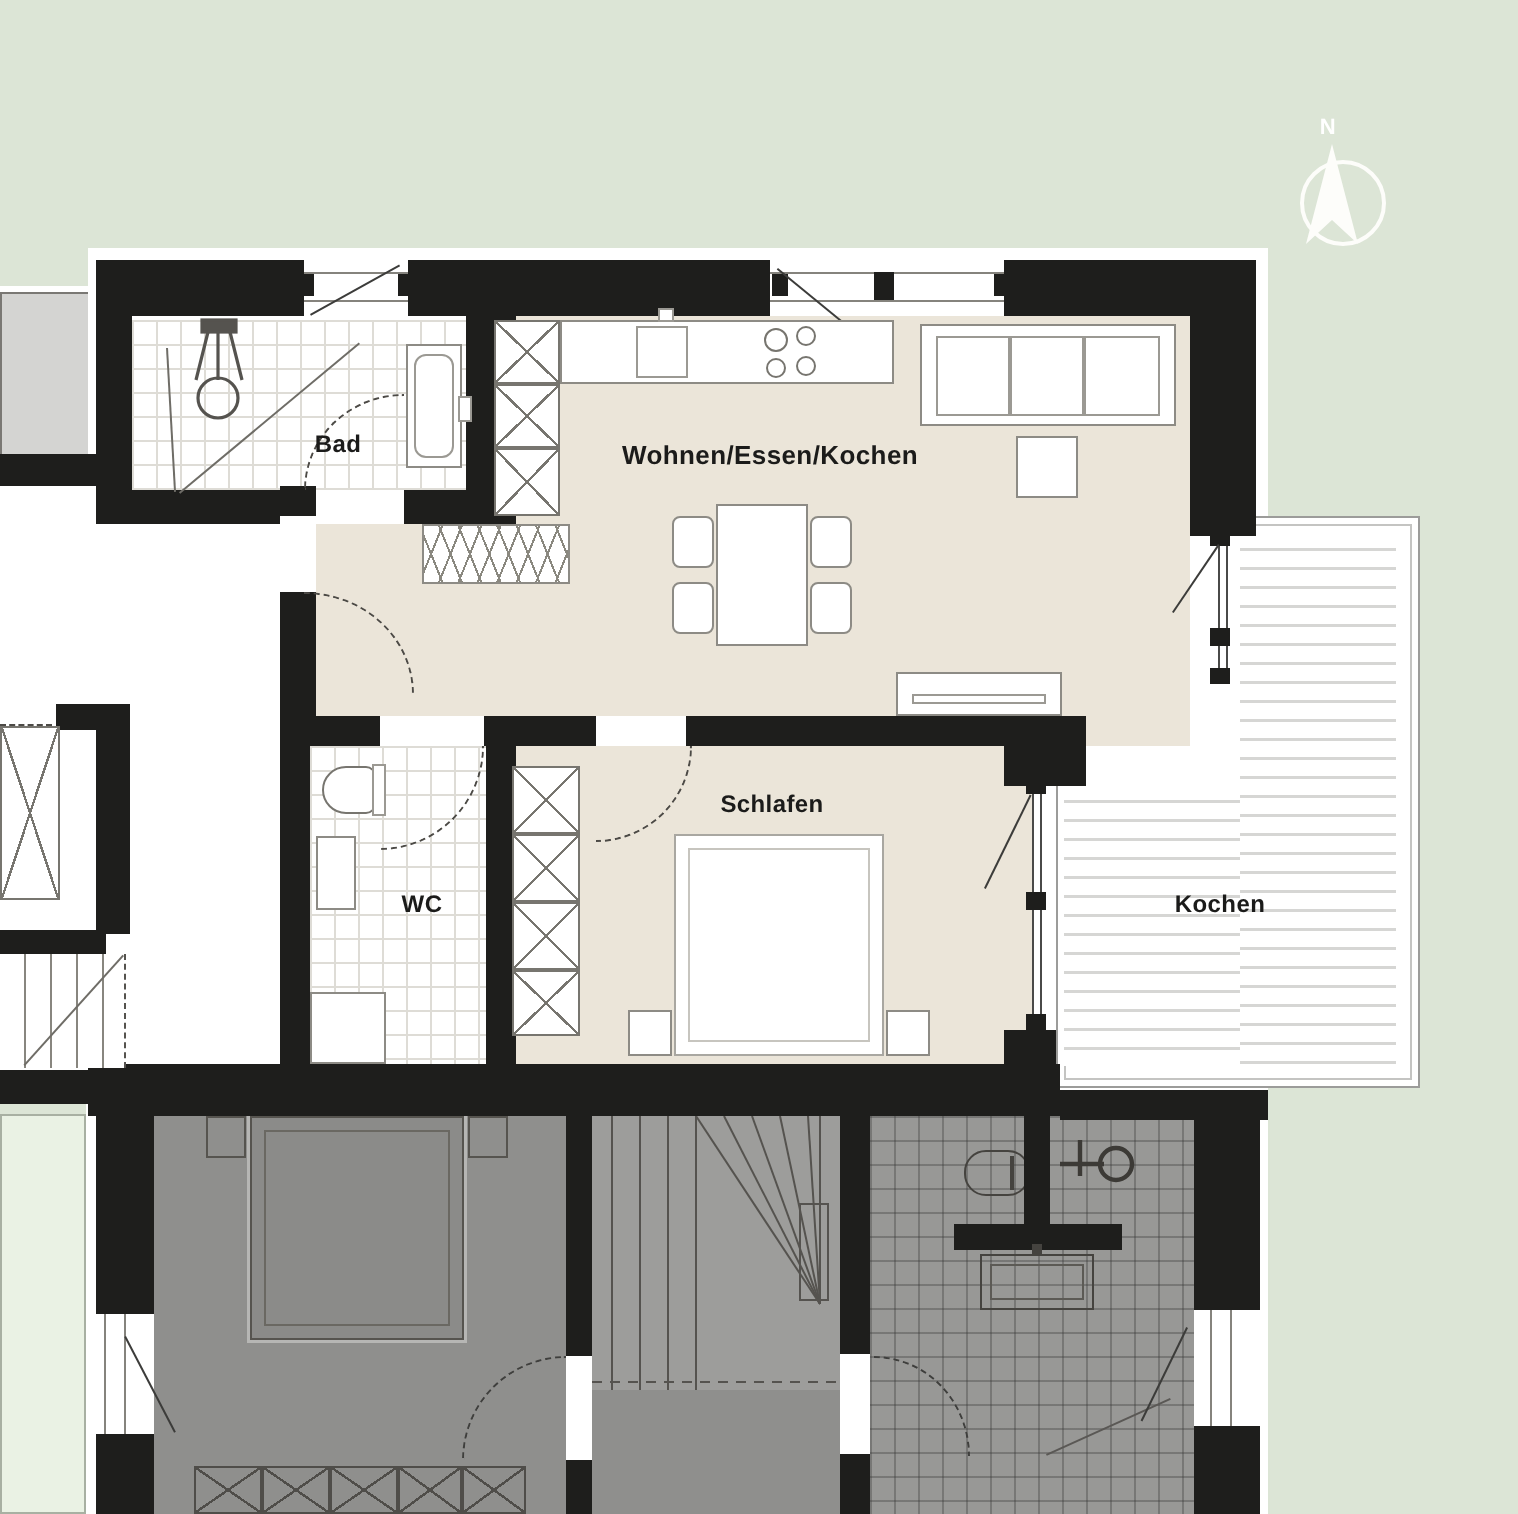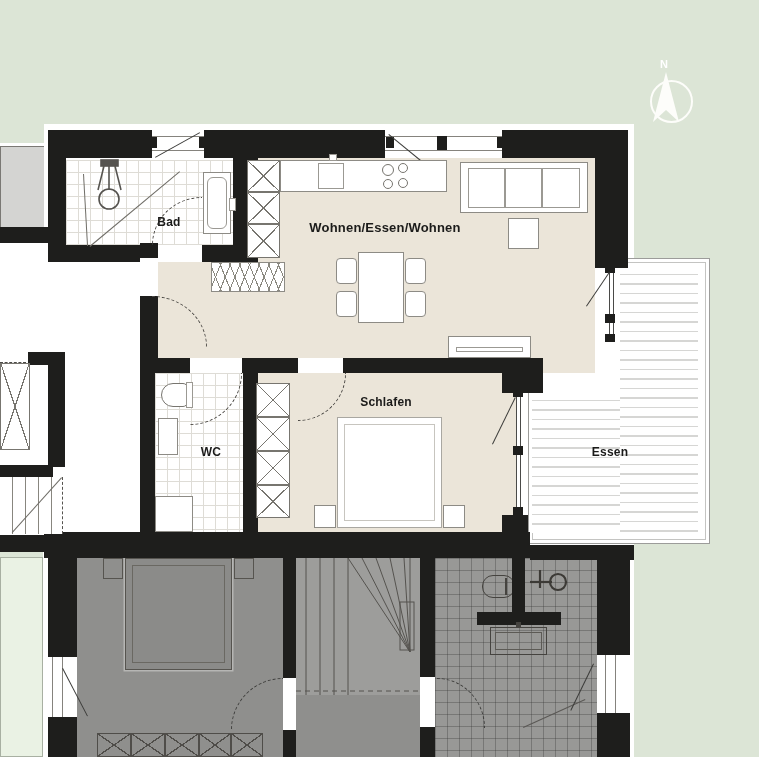--- a/index.html
+++ b/index.html
@@ -255,18 +255,18 @@
   <div class="xbox" style="left:256px;top:451px;width:34px;height:34px;"></div>
   <div class="xbox" style="left:256px;top:485px;width:34px;height:33px;"></div>
   <div class="abs" style="left:337px;top:417px;width:105px;height:111px;background:#fff;border:1.5px solid #a9a7a1;box-sizing:border-box;">
     <div class="abs" style="left:6px;top:6px;right:6px;bottom:6px;border:1px solid #c7c5bf;"></div>
   </div>
   <div class="furn" style="left:314px;top:505px;width:22px;height:23px;"></div>
   <div class="furn" style="left:443px;top:505px;width:22px;height:23px;"></div>
   <div class="arc br" style="left:298px;top:373px;width:48px;height:48px;"></div>
 
   <div class="label" style="left:140px;top:215px;width:58px;">Bad</div>
-  <div class="label" style="left:275px;top:220px;width:220px;font-size:13px;">Wohnen/Essen/Wohnen</div>
+  <div class="label" style="left:275px;top:220px;width:220px;font-size:13px;">Wohnen/Essen/Kochen</div>
   <div class="label" style="left:188px;top:445px;width:46px;">WC</div>
   <div class="label" style="left:348px;top:395px;width:76px;">Schlafen</div>
-  <div class="label" style="left:572px;top:445px;width:76px;">Essen</div>
+  <div class="label" style="left:572px;top:445px;width:76px;">Kochen</div>
 
 </div>
 
 </body></html>

